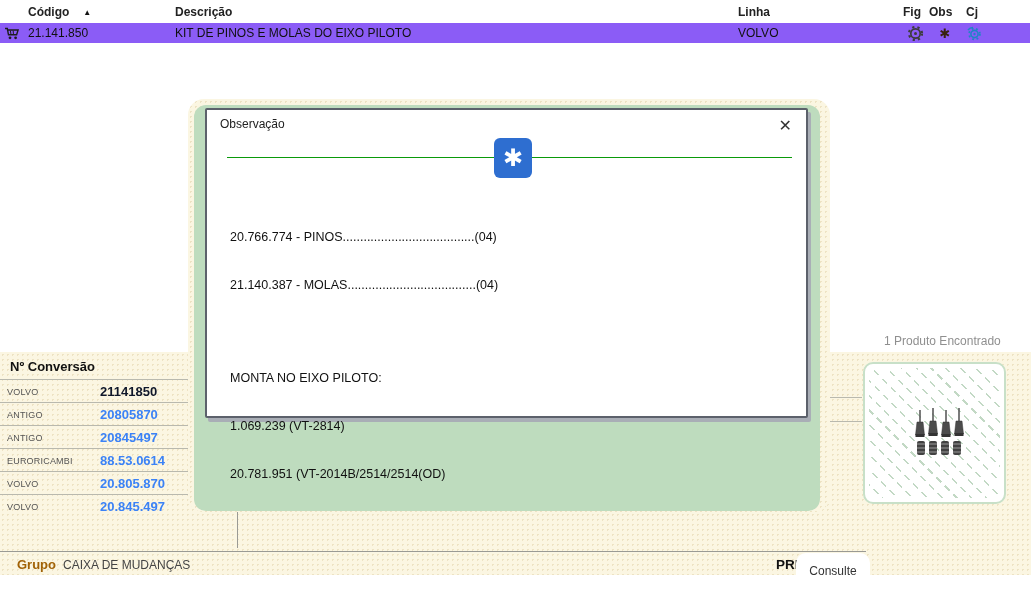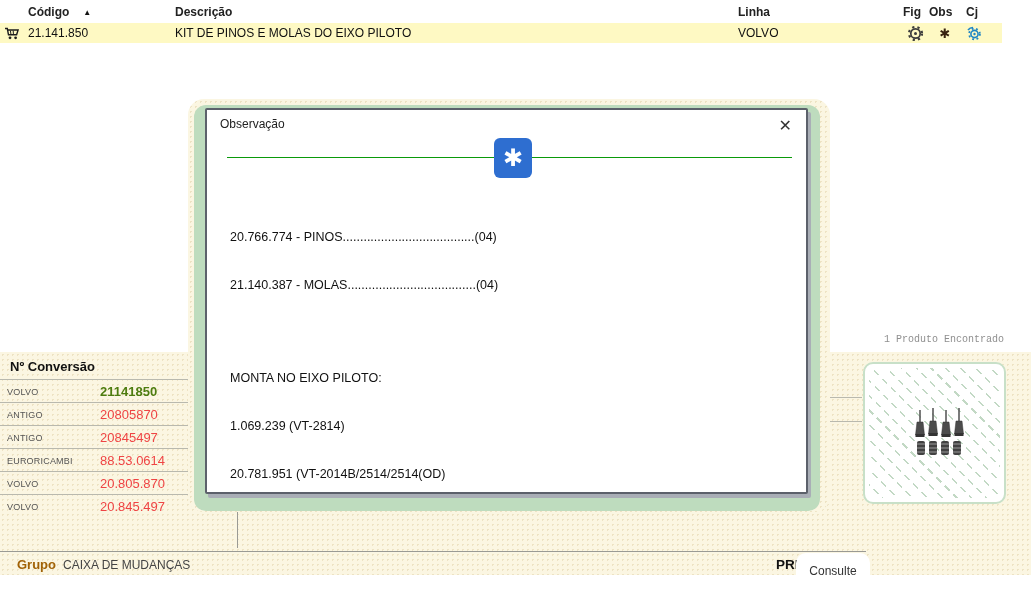--- a/index.html
+++ b/index.html
@@ -8,48 +8,49 @@
     font-family:"Liberation Sans","DejaVu Sans",sans-serif;
     position:relative;overflow:hidden;color:#222;
   }
   .abs{position:absolute;}
 
   
   .thead-cell{position:absolute;top:5px;font-size:12px;font-weight:bold;color:#222;white-space:nowrap;cursor:default;}
   .sort-arrow{font-size:8px;margin-left:14px;color:#111;vertical-align:1px;}
   .trow{
     position:absolute;left:0;top:23px;width:1002px;height:20px;
-    background:#fef9c3;
+    background:#8b5cf6;
+    padding-left:28px;
   }
   .trow .cell{position:absolute;top:3px;font-size:12px;color:#101010;white-space:nowrap;}
   .row-icon{position:absolute;top:1px;width:18px;height:18px;display:flex;align-items:center;justify-content:center;cursor:pointer;}
   .ast-glyph{font-size:13px;color:#38220f;line-height:1;}
 
   
   .beige{
     background-color:#fbf6e2;
     background-image:radial-gradient(rgba(214,192,140,0.35) 1px, transparent 1px);
     background-size:5px 5px;
   }
   .band{left:0;top:352px;width:1031px;height:223px;z-index:1;}
 
   
   .conv{left:0;top:352px;width:196px;z-index:2;}
   .conv-title{padding:7px 0 5px 10px;font-size:13px;font-weight:bold;color:#111;}
   .conv-row{position:relative;height:22px;border-top:1px solid #b9b9ae;}
   .conv-row:first-of-type{border-top:none;}
   .conv-label{position:absolute;left:7px;top:7px;font-size:9px;color:#555;letter-spacing:.2px;}
-  .conv-value{position:absolute;left:100px;top:4px;font-size:13px;color:#ef4444;}
-  .conv-value.bold{font-weight:bold;color:#4d7c0f;}
+  .conv-value{position:absolute;left:100px;top:4px;font-size:13px;color:#3b82f6;font-weight:bold;}
+  .conv-value.bold{font-weight:bold;color:#0f172a;}
 
   .hline{position:absolute;height:1px;background:#b9b9ae;z-index:2;}
   .vline{position:absolute;width:1px;background:#9a9a94;z-index:2;}
 
   
-  .result-count{left:884px;top:334px;font-size:10px;color:#8f8f8f;z-index:2;font-family:Liberation Mono, monospace;}
+  .result-count{left:884px;top:334px;font-size:12px;color:#8f8f8f;z-index:2;}
   .product-box{
     left:863px;top:362px;width:139px;height:138px;z-index:2;
     background:#ffffff;border:2px solid #c8e0c8;border-radius:10px;
     overflow:hidden;cursor:pointer;
   }
   .product-box .wm{
     position:absolute;inset:4px;
     background-image:
       repeating-linear-gradient(135deg,#ffffff 0 5px, transparent 5px 12px),
       repeating-linear-gradient(45deg, transparent 0 9px, rgba(120,170,125,.45) 9px 10.5px);
@@ -63,21 +64,21 @@
   .preco-chip{
     left:796px;top:553px;width:74px;height:36px;z-index:2;
     background:#ffffff;border-radius:10px;display:flex;align-items:center;justify-content:center;
     font-size:12px;color:#333;cursor:pointer;
   }
 
   
   .modal-halo{left:188px;top:99px;width:642px;height:413px;border-radius:16px;z-index:5;}
   .modal-green{left:194px;top:105px;width:626px;height:406px;border-radius:12px;background:#bedcbe;z-index:6;}
   .modal{
-    left:205px;top:108px;width:603px;height:386px;z-index:7;
+    left:205px;top:108px;width:603px;height:310px;z-index:7;
     background:#ffffff;border:2px solid #5c616b;border-radius:2px;
     box-shadow:3px 4px 0 0 #a9aeb6;box-sizing:border-box;
   }
   .modal-title{position:absolute;left:13px;top:7px;font-size:12px;color:#222;}
   .modal-close{
     position:absolute;right:12px;top:4px;font-size:16px;color:#333;cursor:pointer;
     line-height:1.2;padding:2px;
   }
   .modal-rule{position:absolute;left:20px;top:47px;width:565px;height:1px;background:#0a9a0a;}
   .modal-badge{

